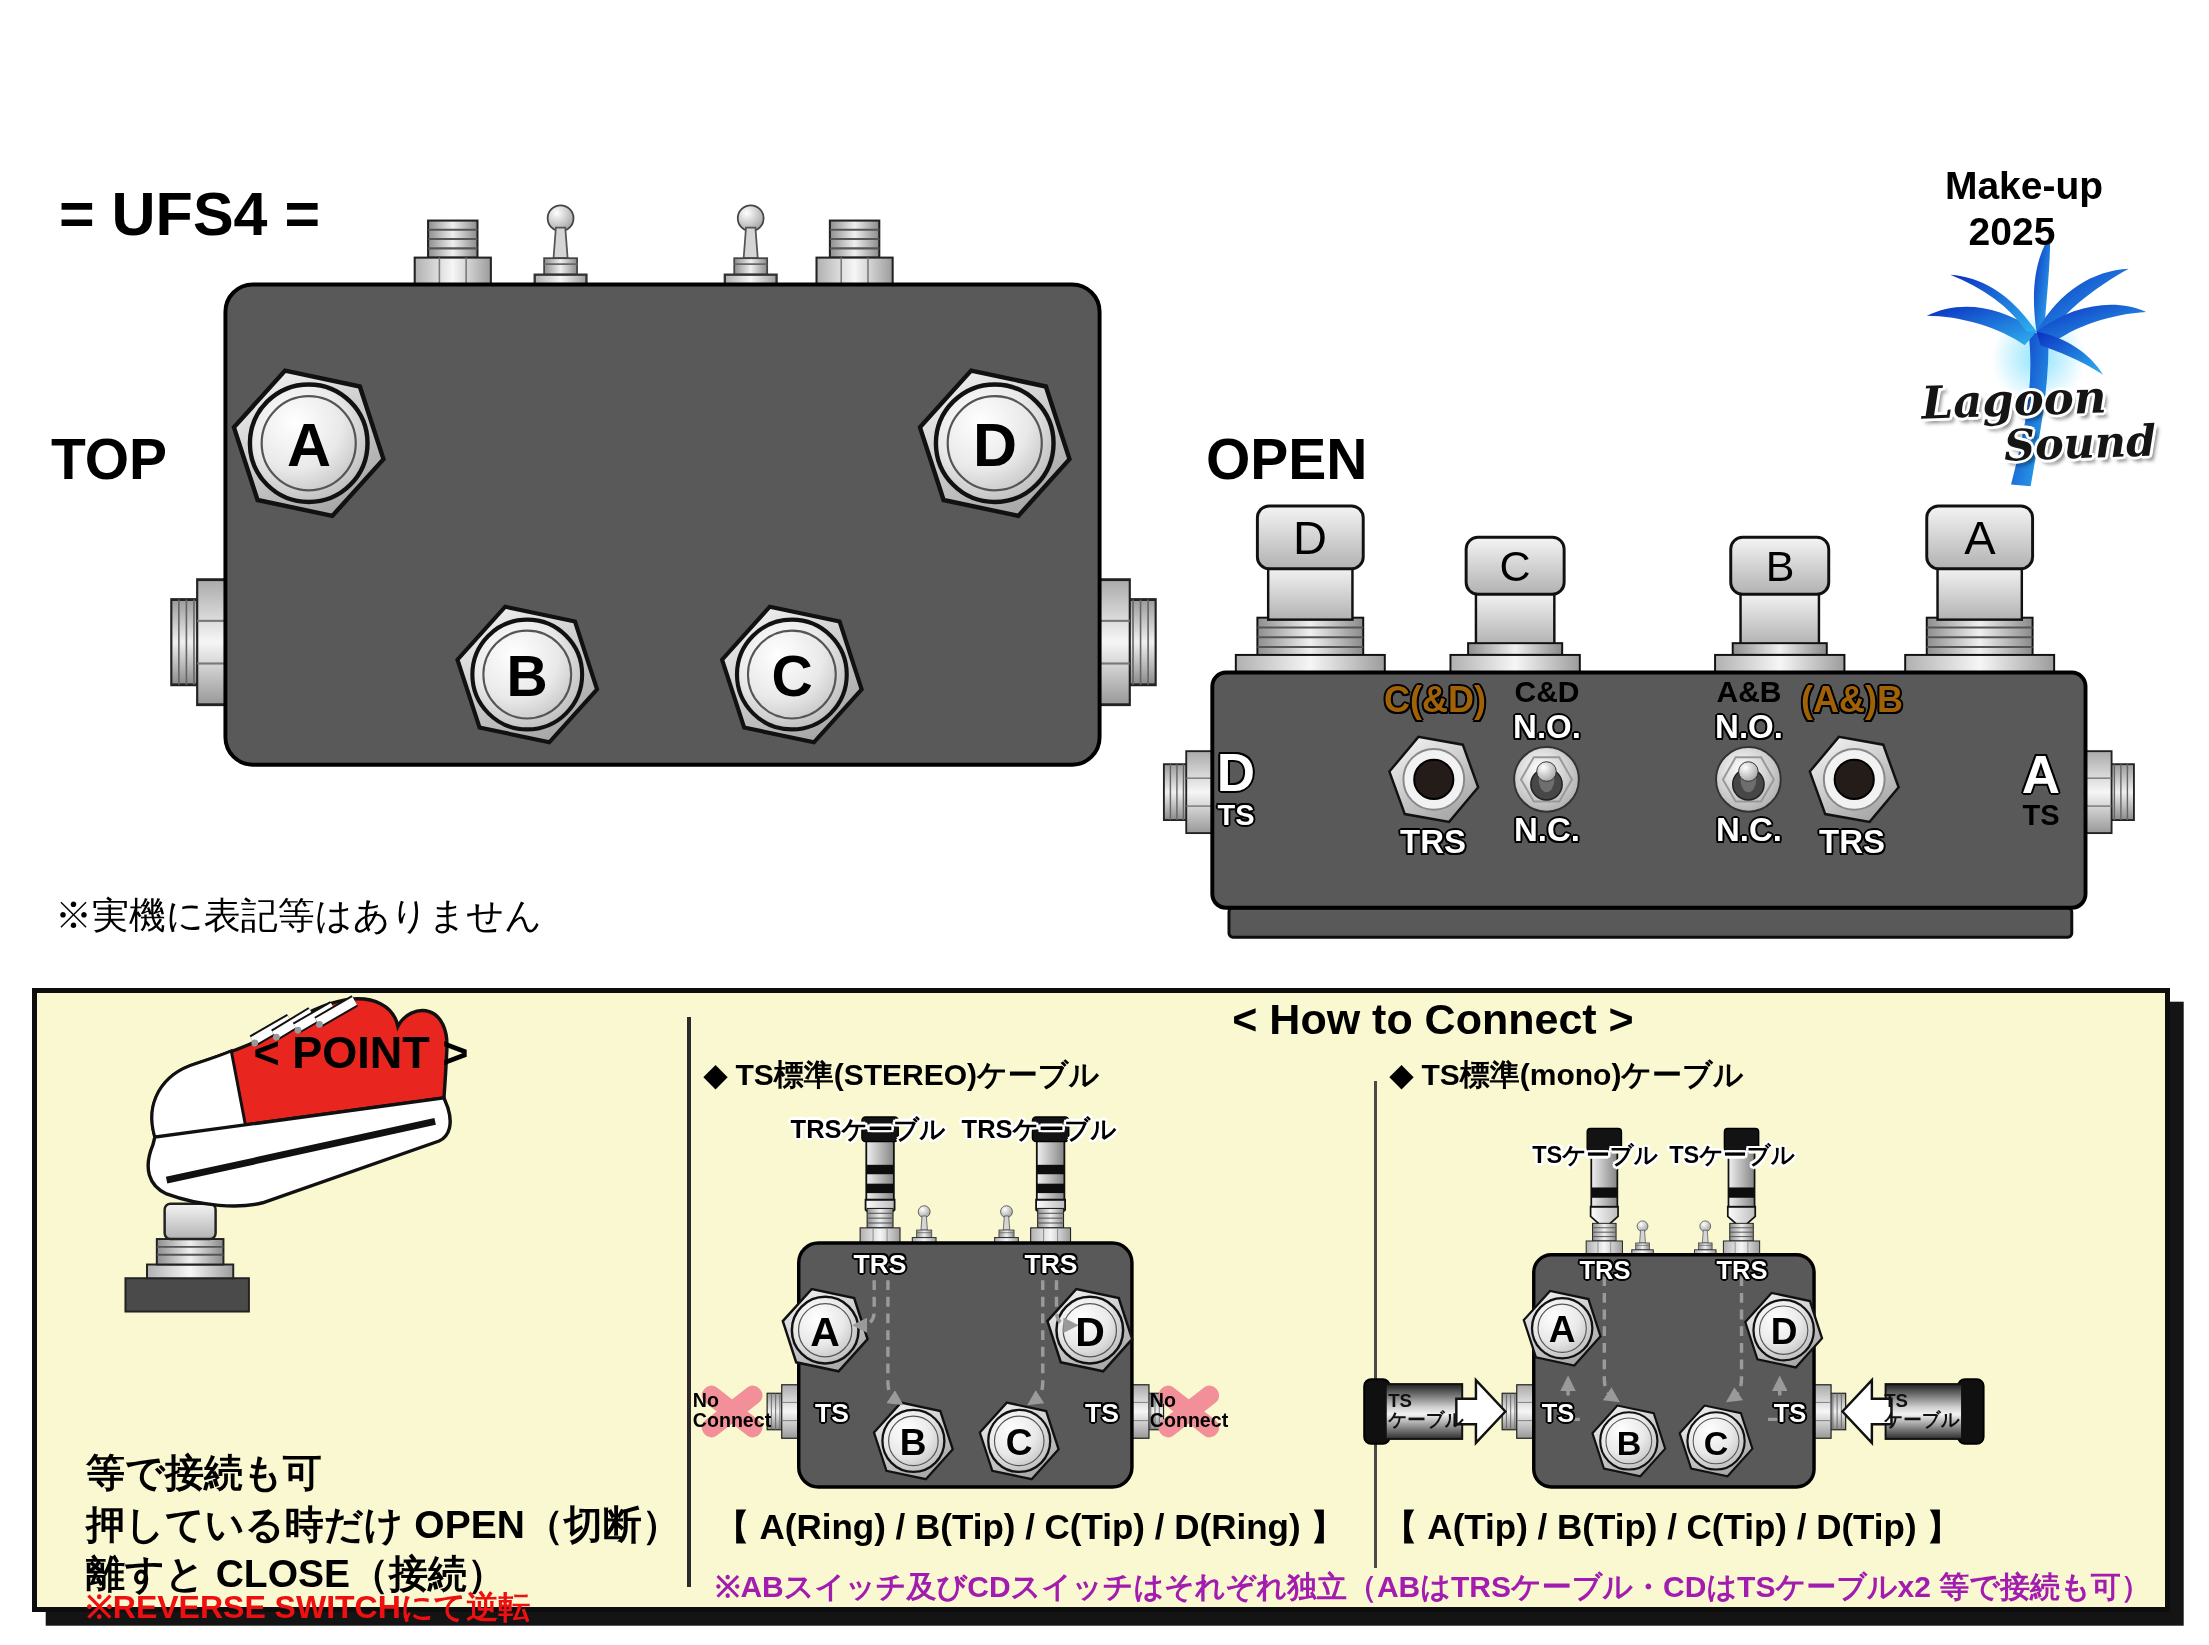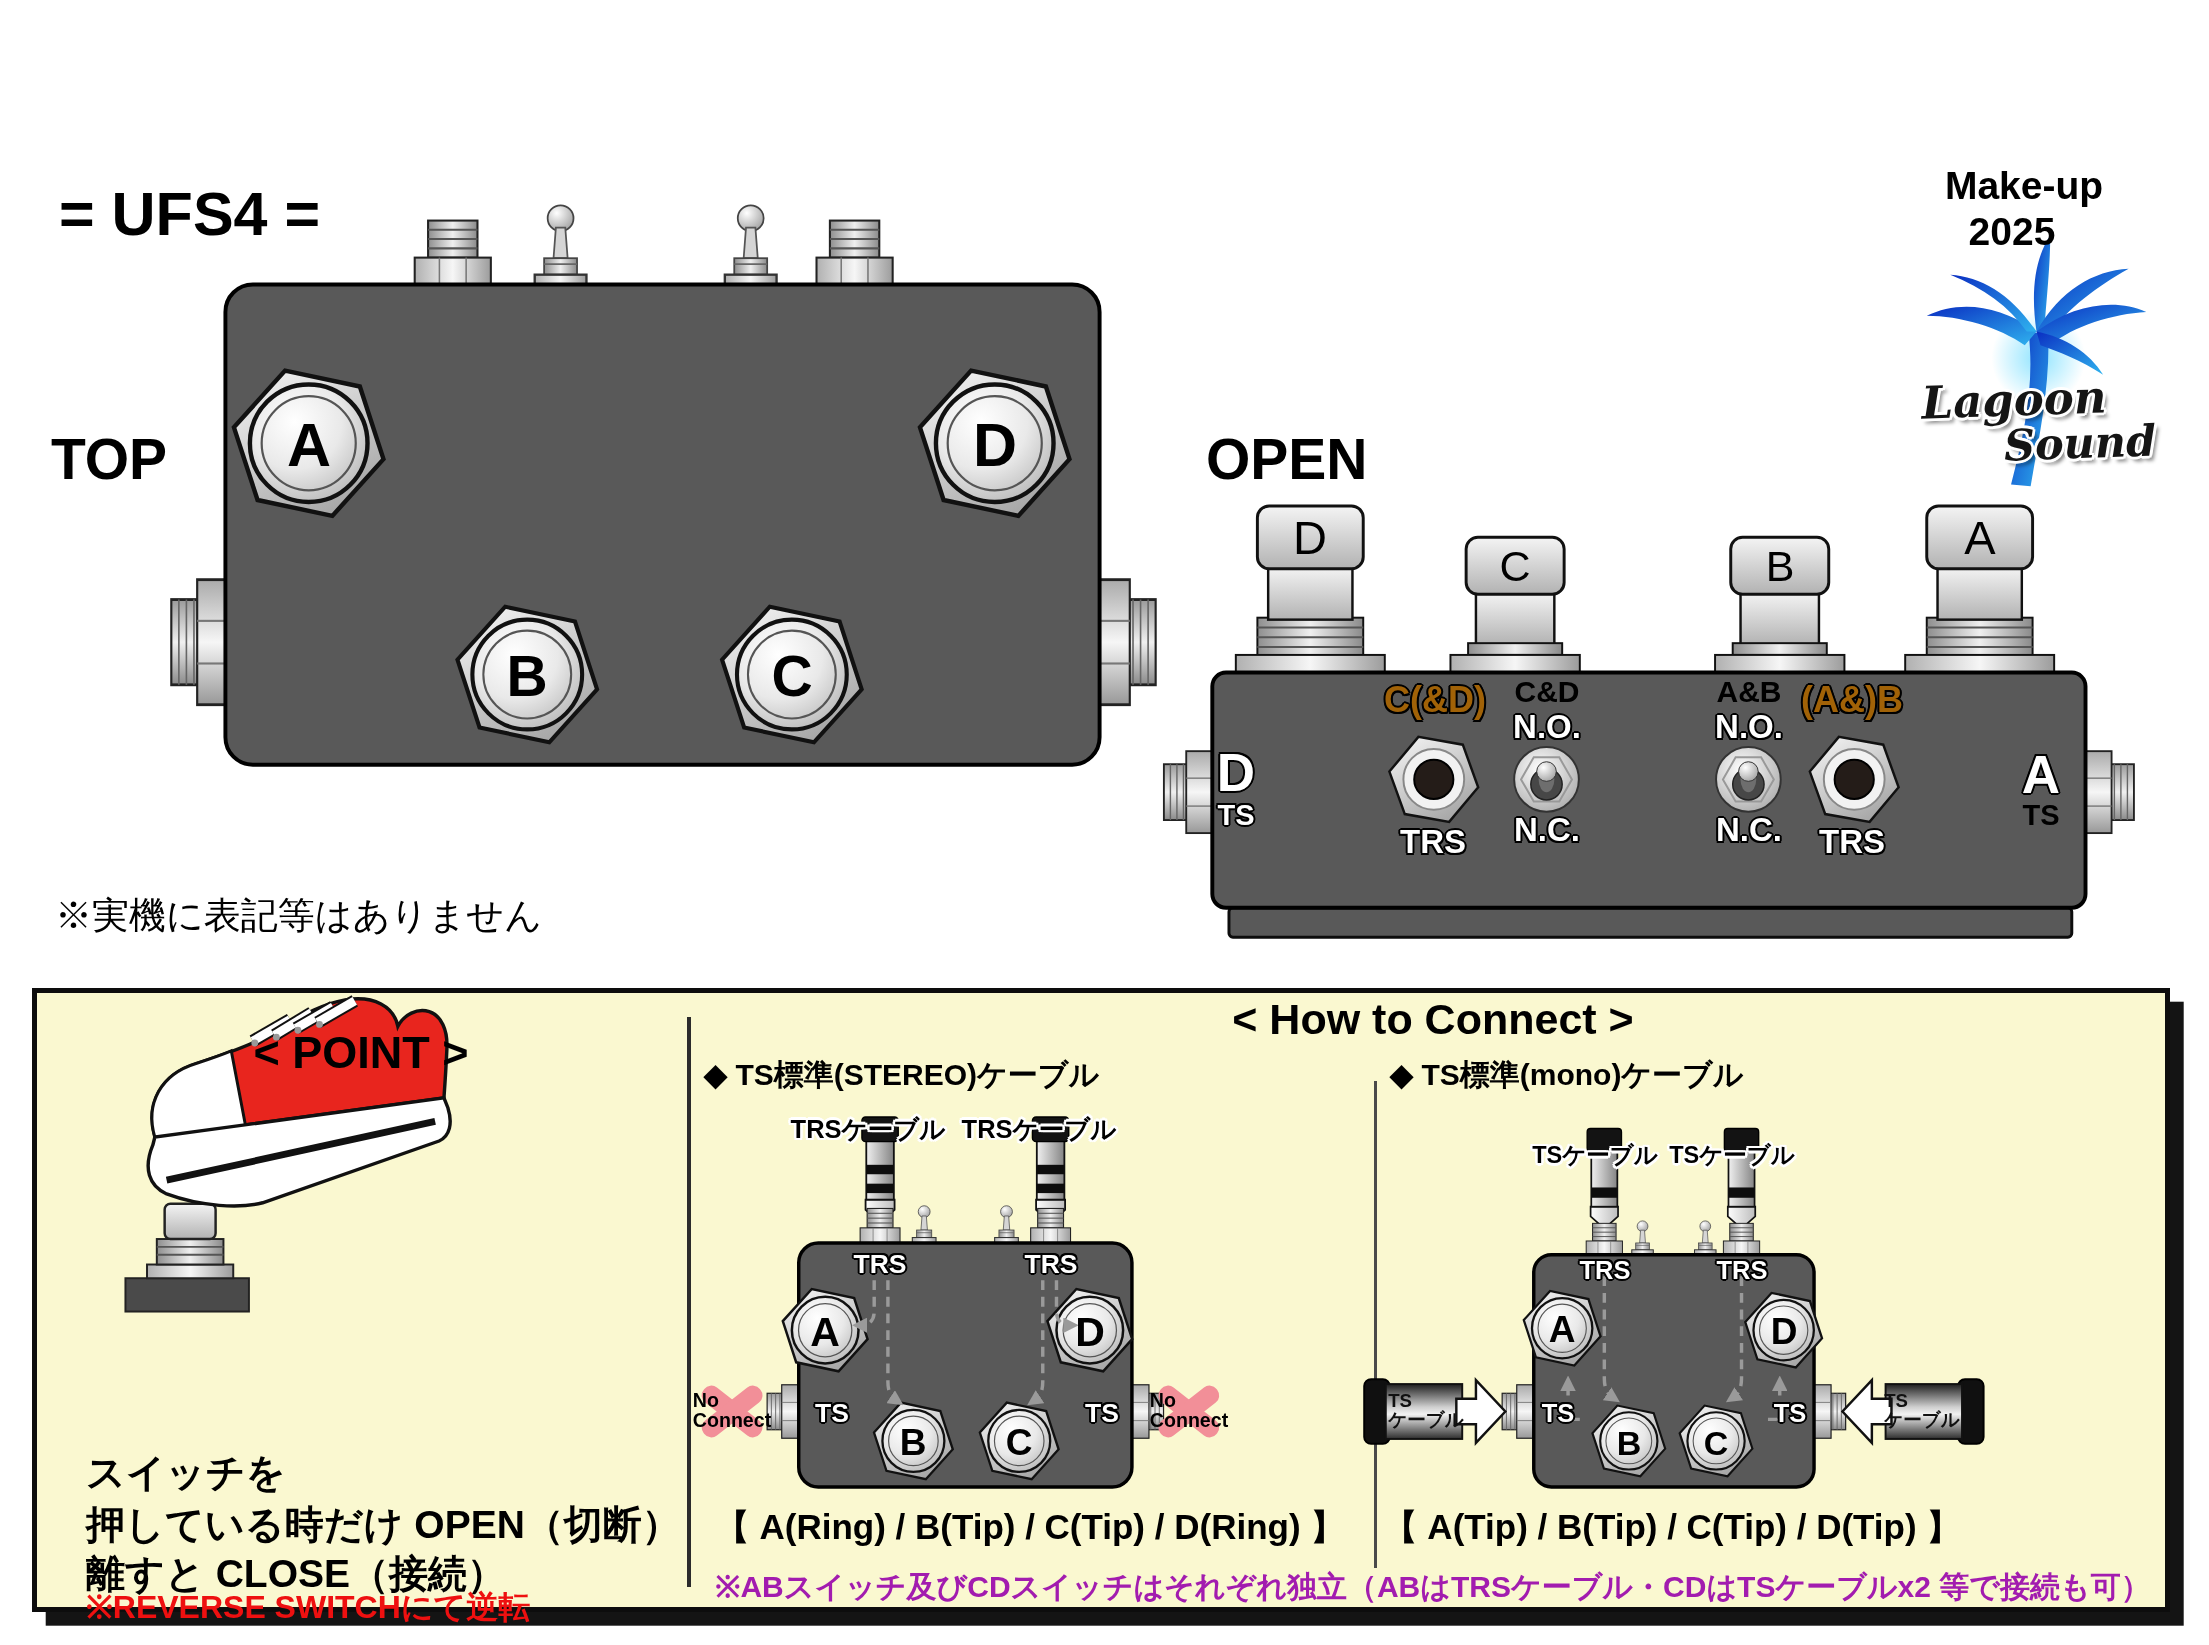--- a/index.html
+++ b/index.html
@@ -354,21 +354,21 @@
   <div class="lbl ol-w" style="left:1749px;top:727px;font-size:33px;">N.O.</div>
   <div class="lbl ol-w" style="left:1749px;top:830px;font-size:33px;">N.C.</div>
   <div class="lbl ol-y" style="left:1852px;top:700px;font-size:36px;">(A&amp;)B</div>
   <div class="lbl ol-w" style="left:1852px;top:842px;font-size:33px;">TRS</div>
   <div class="lbl ol-w" style="left:2041px;top:774px;font-size:53px;">A</div>
   <div class="lbl" style="left:2041px;top:815px;font-size:29px;">TS</div>
 
   <div class="lbl-left reg" style="left:55px;top:916px;font-size:37px;">※実機に表記等はありません</div>
 
   <div class="lbl" style="left:361px;top:1053px;font-size:45px;">&lt; POINT &gt;</div>
-  <div class="lbl-left" style="left:86px;top:1473px;font-size:39px;">スイッチを</div>
+  <div class="lbl-left" style="left:86px;top:1473px;font-size:39px;">等で接続も可</div>
   <div class="lbl-left" style="left:86px;top:1525px;font-size:39px;">押している時だけ OPEN（切断）</div>
   <div class="lbl-left" style="left:86px;top:1574px;font-size:39px;">離すと CLOSE（接続）</div>
   <div class="lbl-left red-note" style="left:86px;top:1607px;font-size:32px;">※REVERSE SWITCHにて逆転</div>
 
   <div class="lbl" style="left:1433px;top:1019px;font-size:43px;">&lt; How to Connect &gt;</div>
 
   <div class="lbl-left" style="left:704px;top:1075px;font-size:30px;">◆ TS標準(STEREO)ケーブル</div>
   <div class="lbl halo" style="left:868px;top:1129px;font-size:25.5px;">TRSケーブル</div>
   <div class="lbl halo" style="left:1039px;top:1129px;font-size:25.5px;">TRSケーブル</div>
   <div class="lbl ol-w" style="left:880px;top:1264px;font-size:26.5px;">TRS</div>

